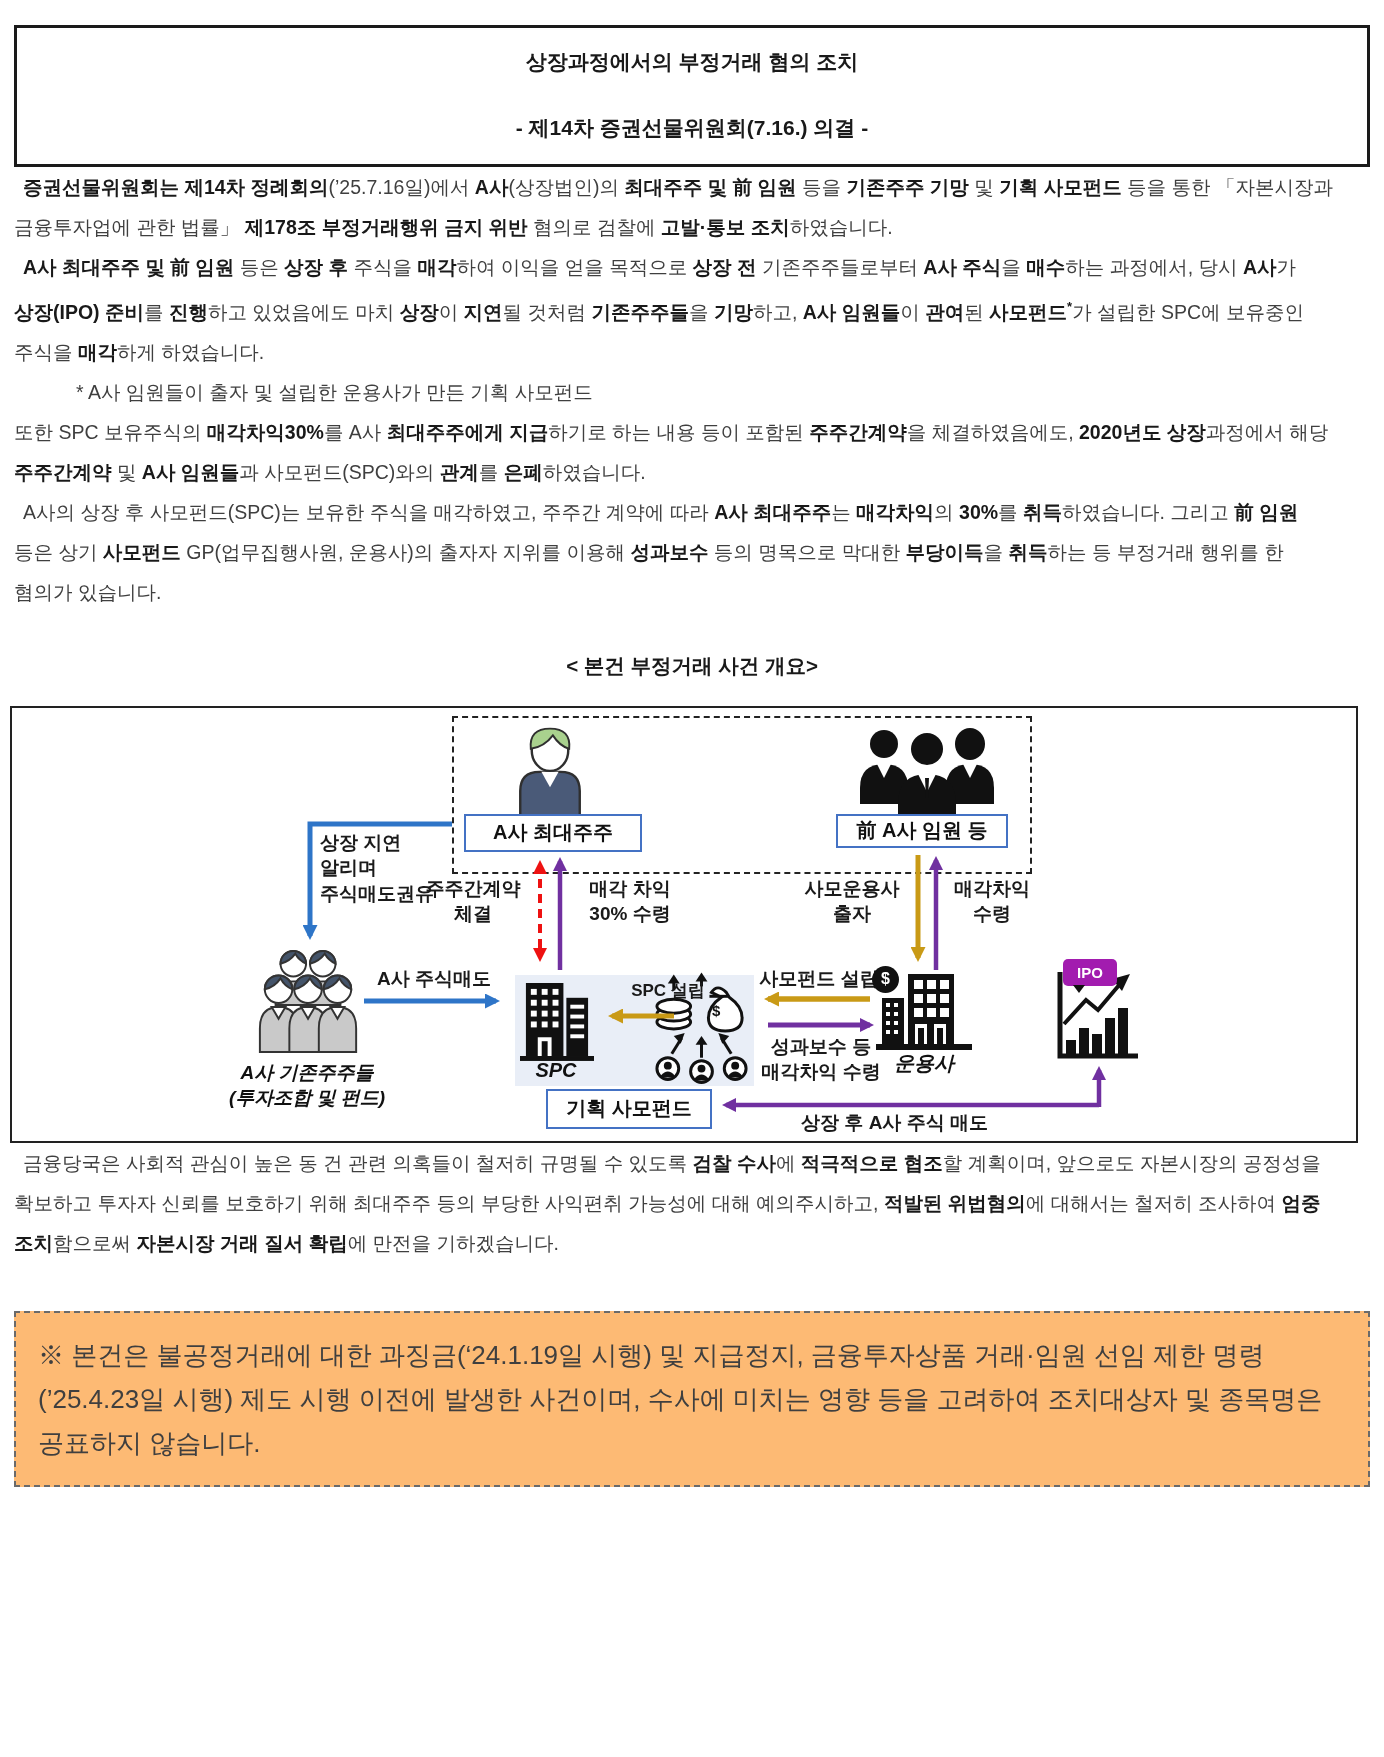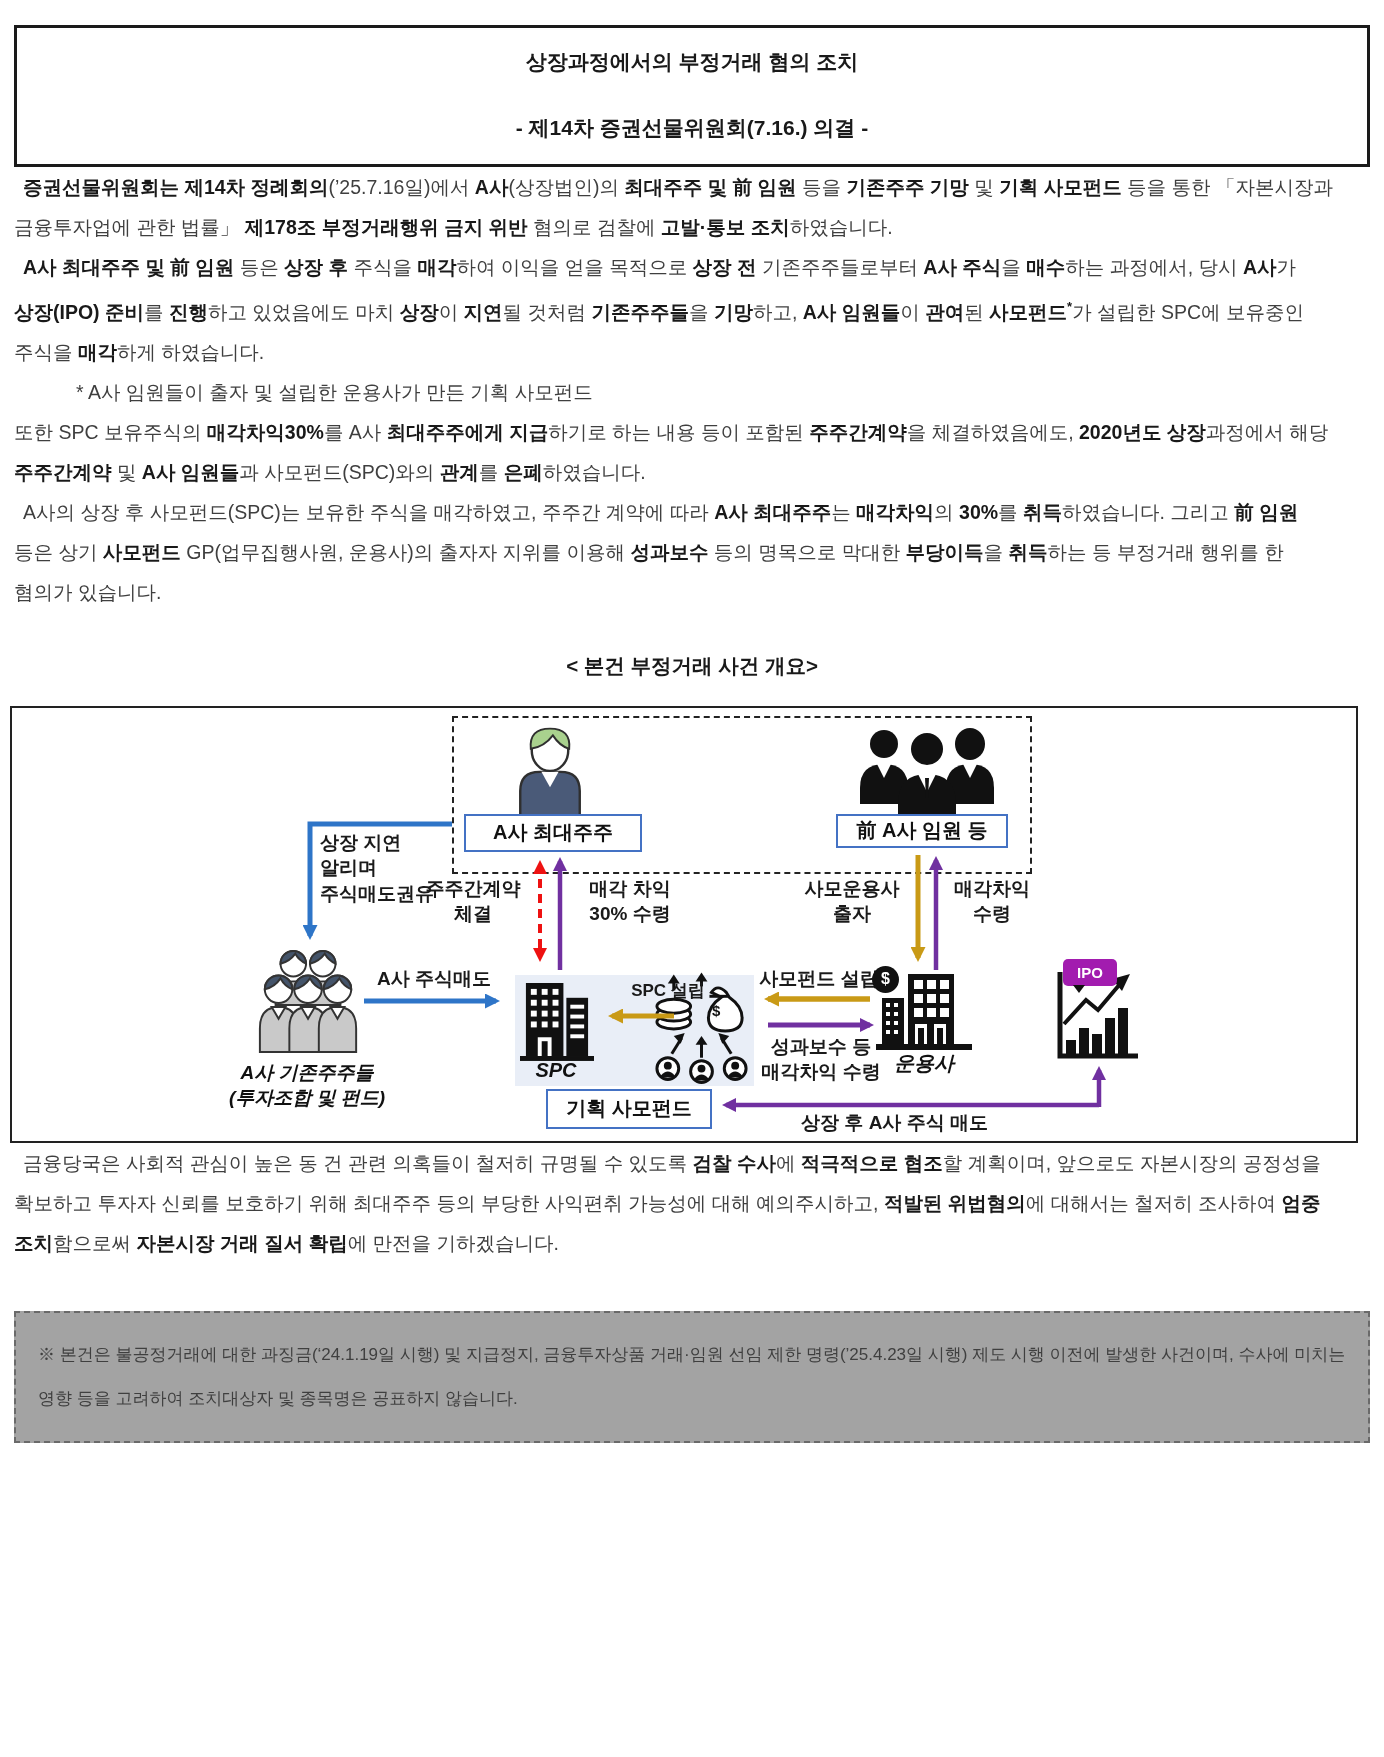--- a/index.html
+++ b/index.html
@@ -39,22 +39,22 @@
   .dollar-badge { position:absolute; width:27px; height:27px; border-radius:50%; background:#111; color:#fff;
                   font-weight:700; font-size:16px; display:flex; align-items:center; justify-content:center; z-index:4; }
   .bag-dollar { position:absolute; font-weight:800; font-size:15px; color:#111; z-index:4; }
   .ipo-bubble { position:absolute; left:1051px; top:251px; width:54px; height:27px; background:#a21caf; color:#fff;
                 border-radius:5px; display:flex; align-items:center; justify-content:center;
                 font-weight:700; font-size:15px; z-index:5; }
   .ipo-bubble:after { content:""; position:absolute; left:10px; bottom:-7px; border-left:6px solid transparent;
                 border-right:6px solid transparent; border-top:8px solid #111; }
 
   
-  .notice-box { margin:48px 14px 20px 14px; border:2px dashed #6a6a6a; background:#a3a3a3;
-                padding:20px 22px; font-size:17px; line-height:44px; color:#3f3f3f; word-break:keep-all; }
+  .notice-box { margin:48px 14px 20px 14px; border:2px dashed #6a6a6a; background:#fdba74;
+                padding:20px 22px; font-size:26px; line-height:44px; color:#3f3f3f; word-break:keep-all; }
 </style>
 </head>
 <body>
 
 <div class="page">
 
   <div class="header-box">
     <div class="title">상장과정에서의 부정거래 혐의 조치</div>
     <div class="subtitle">- 제14차 증권선물위원회(7.16.) 의결 -</div>
   </div>

